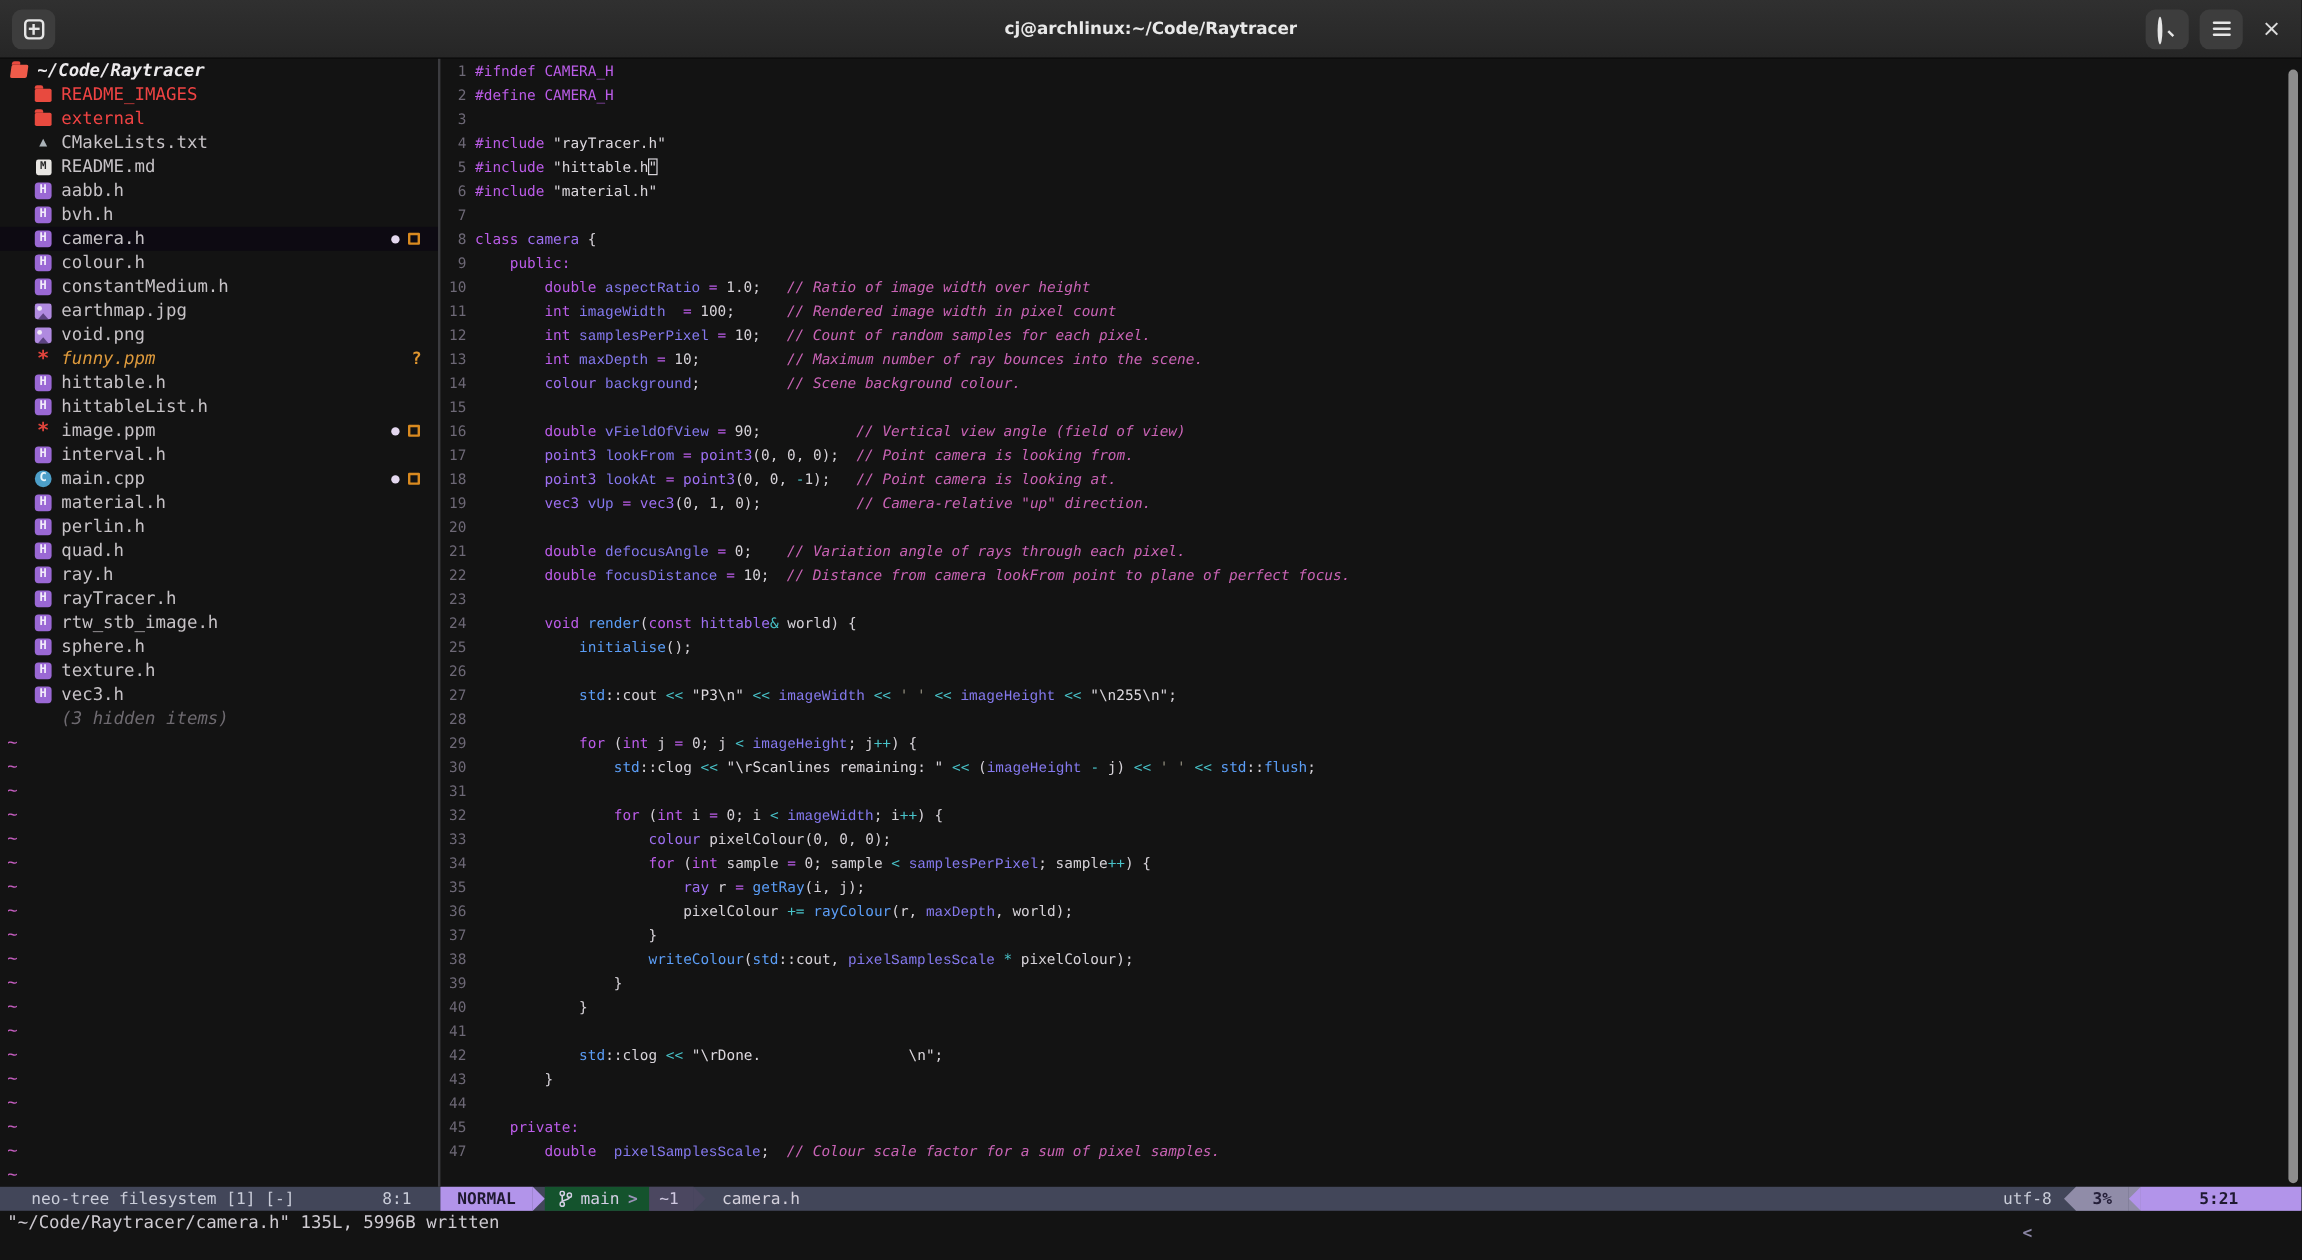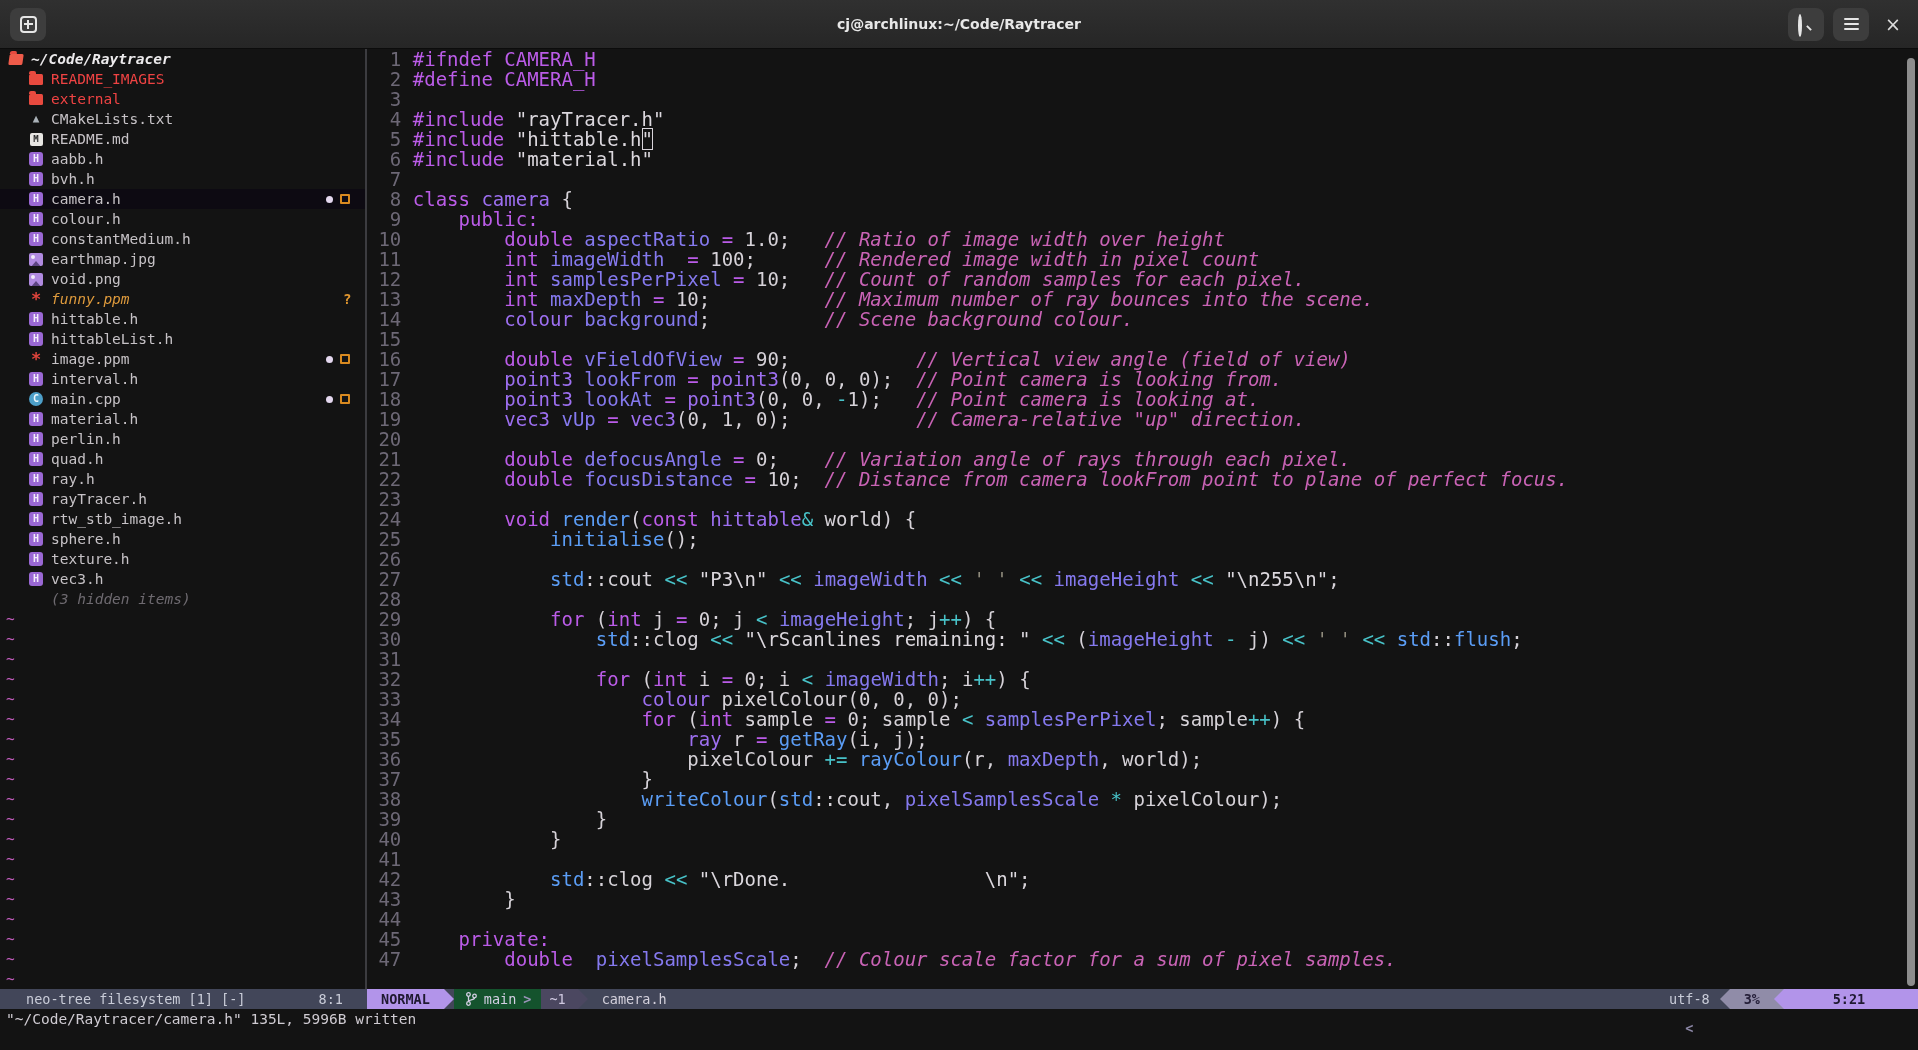--- a/index.html
+++ b/index.html
@@ -64,27 +64,27 @@
   .gl-img { width:14px; height:13px; background:#b08ae0; border-radius:2px; position:relative; overflow:hidden; }
   .gl-img:before { content:""; position:absolute; left:2px; top:2px; width:4px; height:4px;
     border-radius:50%; background:#f0eaf8; }
   .gl-img:after { content:""; position:absolute; left:1px; bottom:-2px;
     border-left:6px solid transparent; border-right:6px solid transparent; border-bottom:7px solid #5d4482; }
   .gl-star { color:#e0443c; font-size:17px; font-weight:bold; line-height:10px; }
   .gl-cpp { width:14px; height:14px; background:#4d9fc9; border-radius:50%; color:#eaf6fc;
     font-size:10px; font-weight:bold; display:flex; align-items:center; justify-content:center; }
 
   
-  .editor { flex:1; font-size:19px; line-height:20px; position:relative; }
+  .editor { flex:1; font-size:12px; line-height:20px; position:relative; }
   .cline { height:20px; white-space:pre; }
   .ln { display:inline-block; width:3ch; text-align:right; color:#6d6876; margin:0 1ch 0 0;
     padding-left:4px; }
   .kw  { color:#bb5ce8; }
   .ty  { color:#9d6ff0; }
-  .mem { color:#8579ee; }
+  .mem { color:#8579ee;font-family:Liberation Mono, monospace; }
   .fn  { color:#5b9df5; }
   .op  { color:#48c2c8; }
   .com { color:#c963b5; font-style:italic; }
   .chr { color:#8f8b7c; }
   .tx  { color:#d6d2d8; }
   .str { color:#dcd8de; }
   .cur { color:#dcd8de; outline:1px solid #d8d4da; outline-offset:-1px; }
 
   
   .statusbar { height:20px; display:flex; font-size:13.5px; line-height:20px; }

